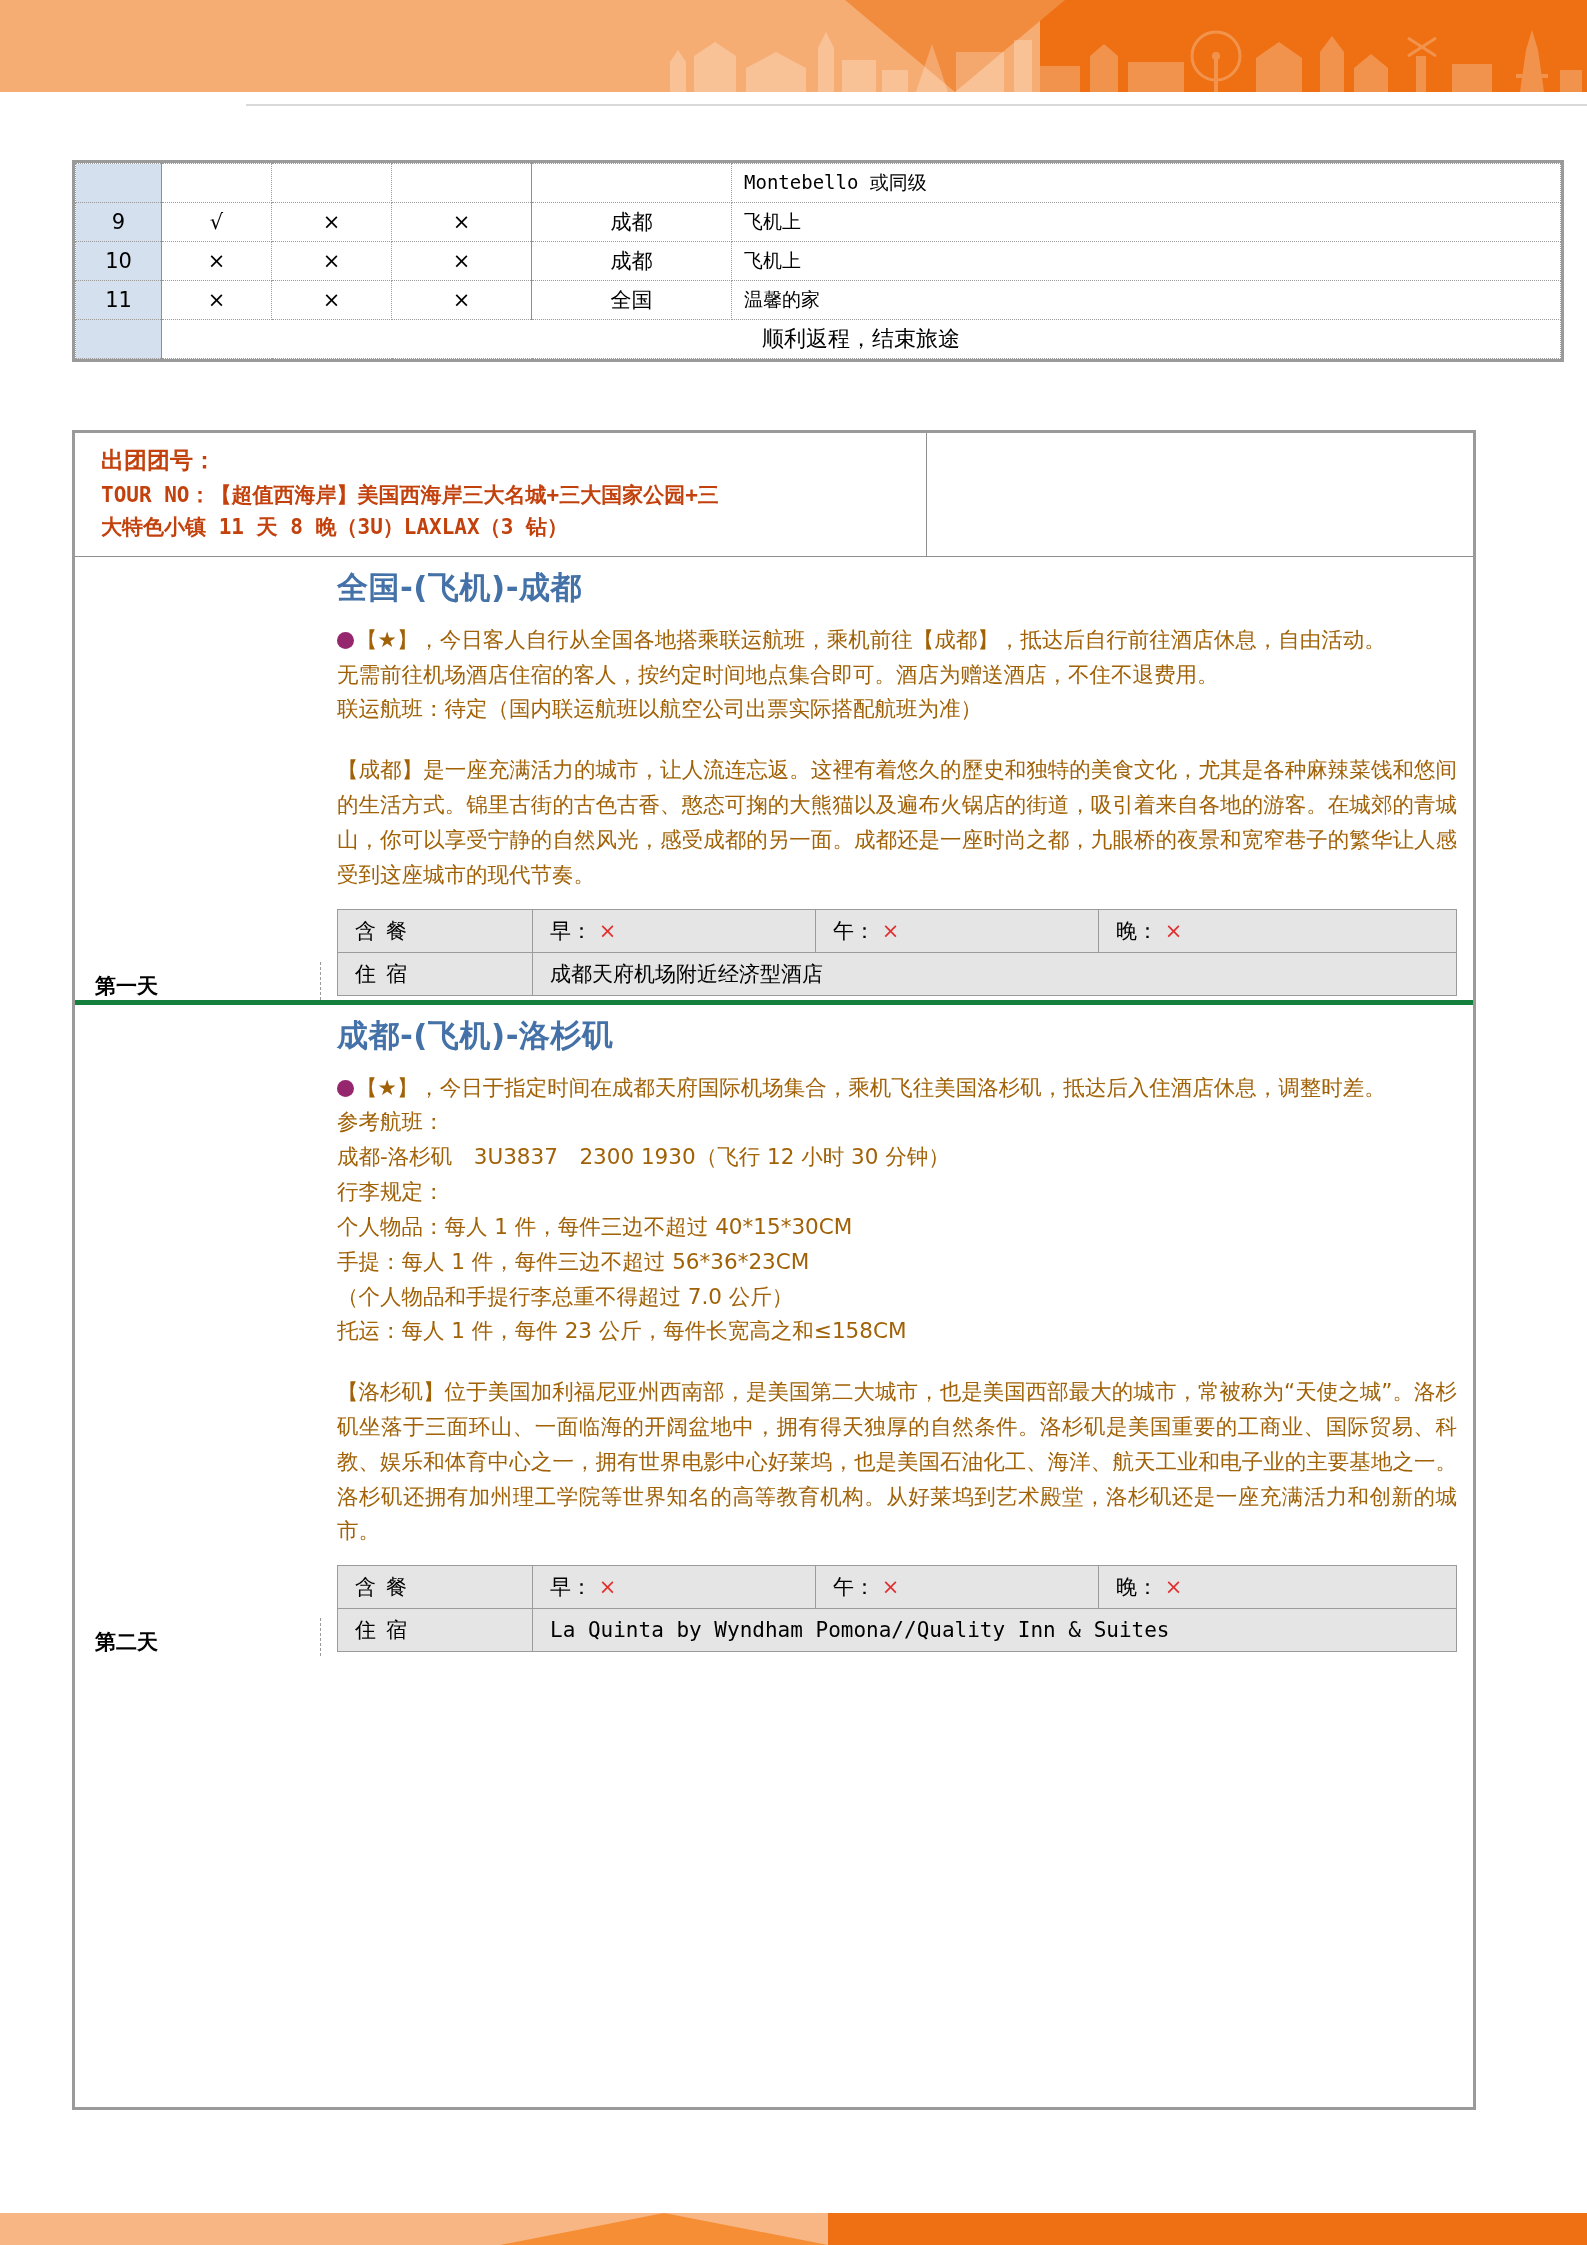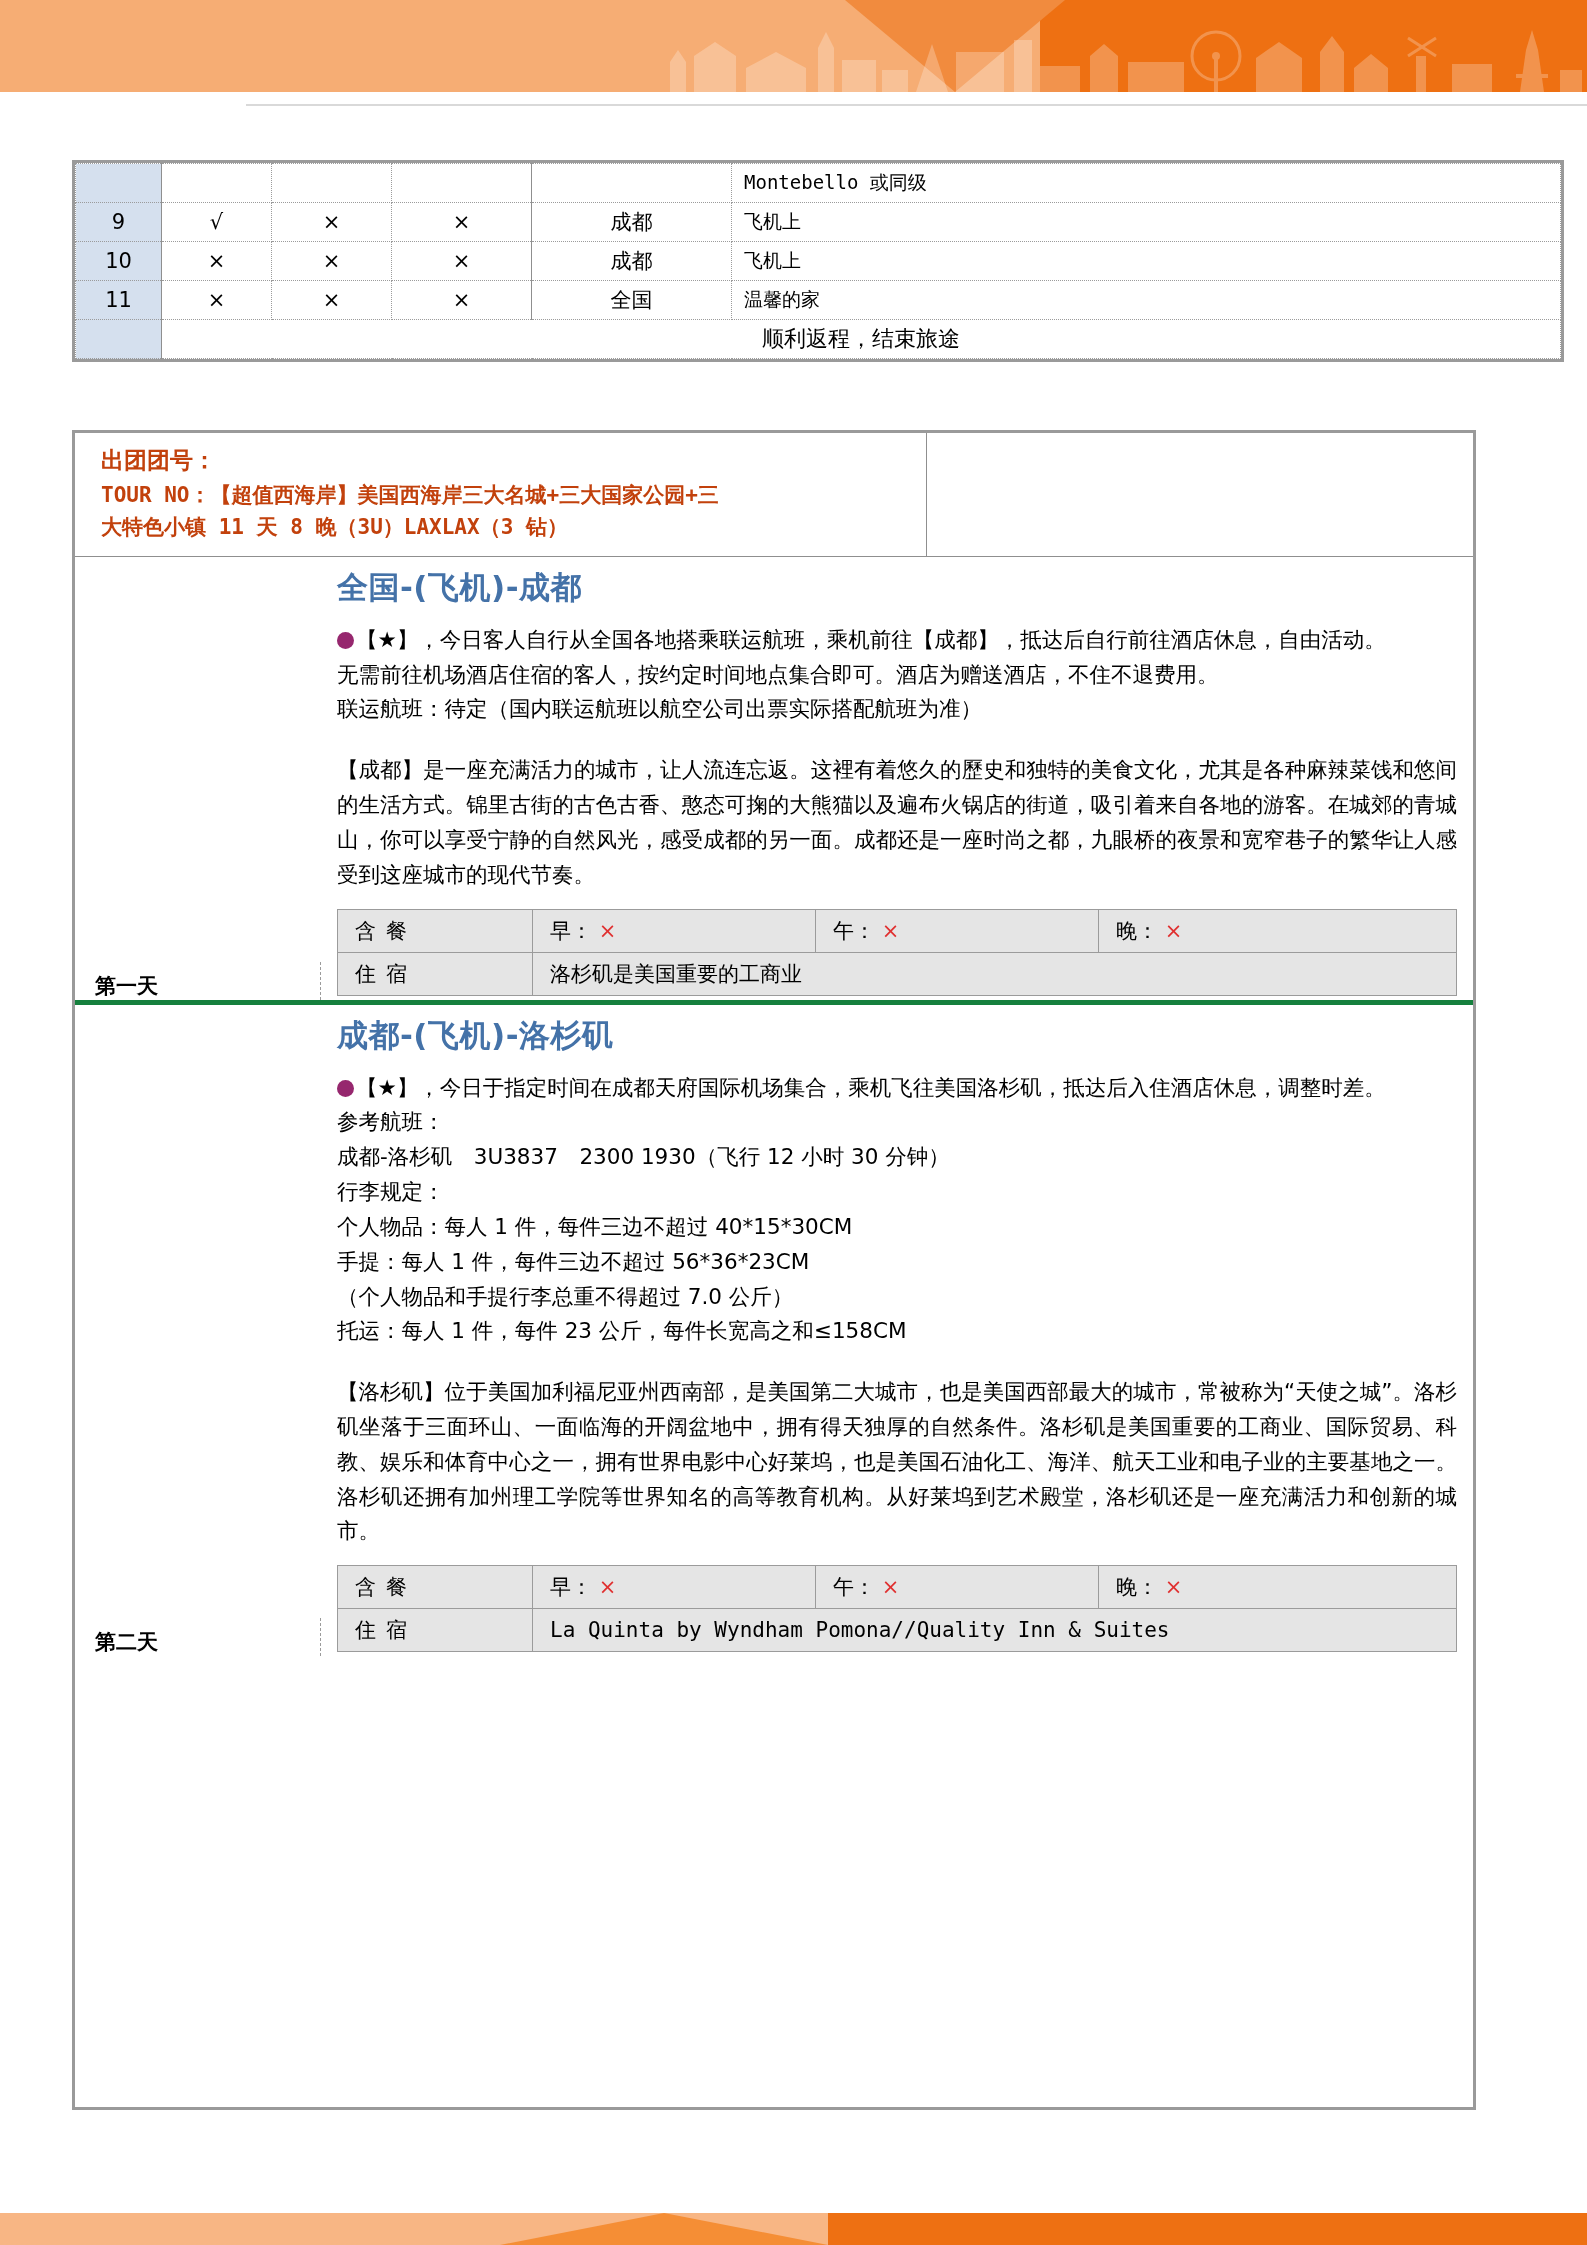--- a/index.html
+++ b/index.html
@@ -195,21 +195,21 @@
   .day-title {
     font-size: 31px;
     font-weight: bold;
     color: #4472A8;
     margin: 0 0 14px 0;
     letter-spacing: 0.5px;
   }
   .para {
     font-size: 21.5px;
     line-height: 1.62;
-    color: #000000;
+    color: #a16207;
     margin: 0;
     text-align: justify;
   }
   .para.blockgap { margin-top: 26px; }
   .bullet-dot {
     display: inline-block;
     width: 17px; height: 17px;
     border-radius: 50%;
     background: #96276E;
     margin-right: 2px;
@@ -385,21 +385,21 @@
         <table class="mini-table">
           <tbody>
               <tr>
             <td class="lab">含餐</td>
             <td class="meal"><span>早：</span> <span class="x-red">×</span></td>
             <td class="meal"><span>午：</span> <span class="x-red">×</span></td>
             <td><span>晚：</span> <span class="x-red">×</span></td>
           </tr>
           <tr>
             <td class="lab">住宿</td>
-            <td colspan="3" class="hotel-val cn">洛杉矶是美国重要的工商业</td>
+            <td colspan="3" class="hotel-val cn">成都天府机场附近经济型酒店</td>
           </tr>
         </tbody>
           </table>
       </div>
     </div>
 
     <div class="day-row day-divider">
       <div class="day-label">第二天</div>
       <div class="day-body">
         <div class="day-title">成都-(飞机)-洛杉矶</div>

